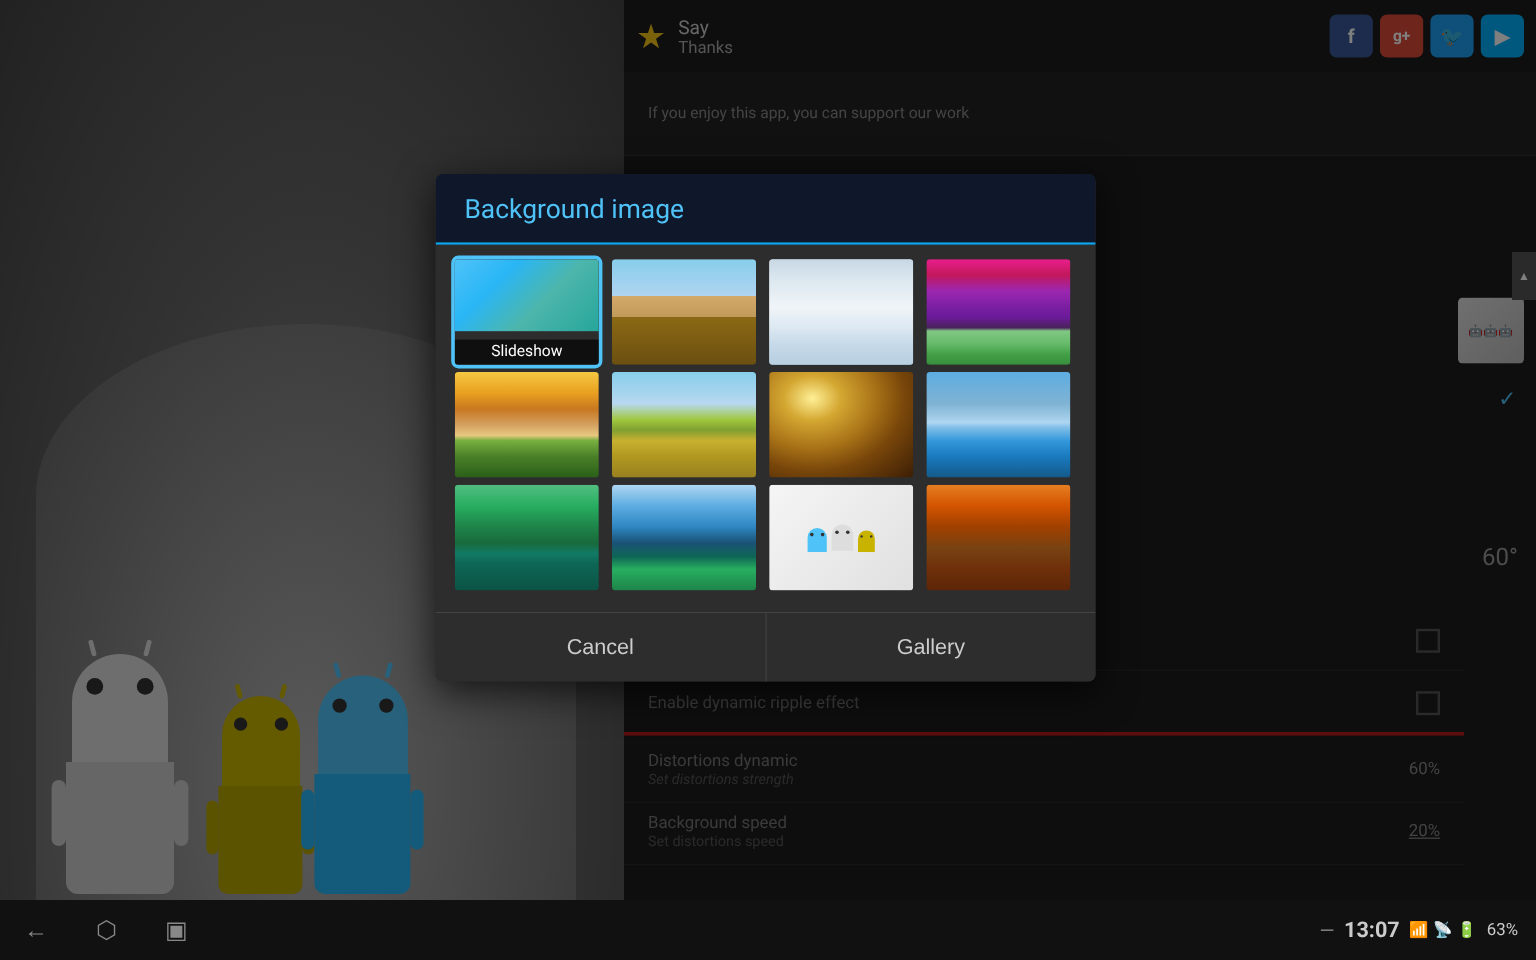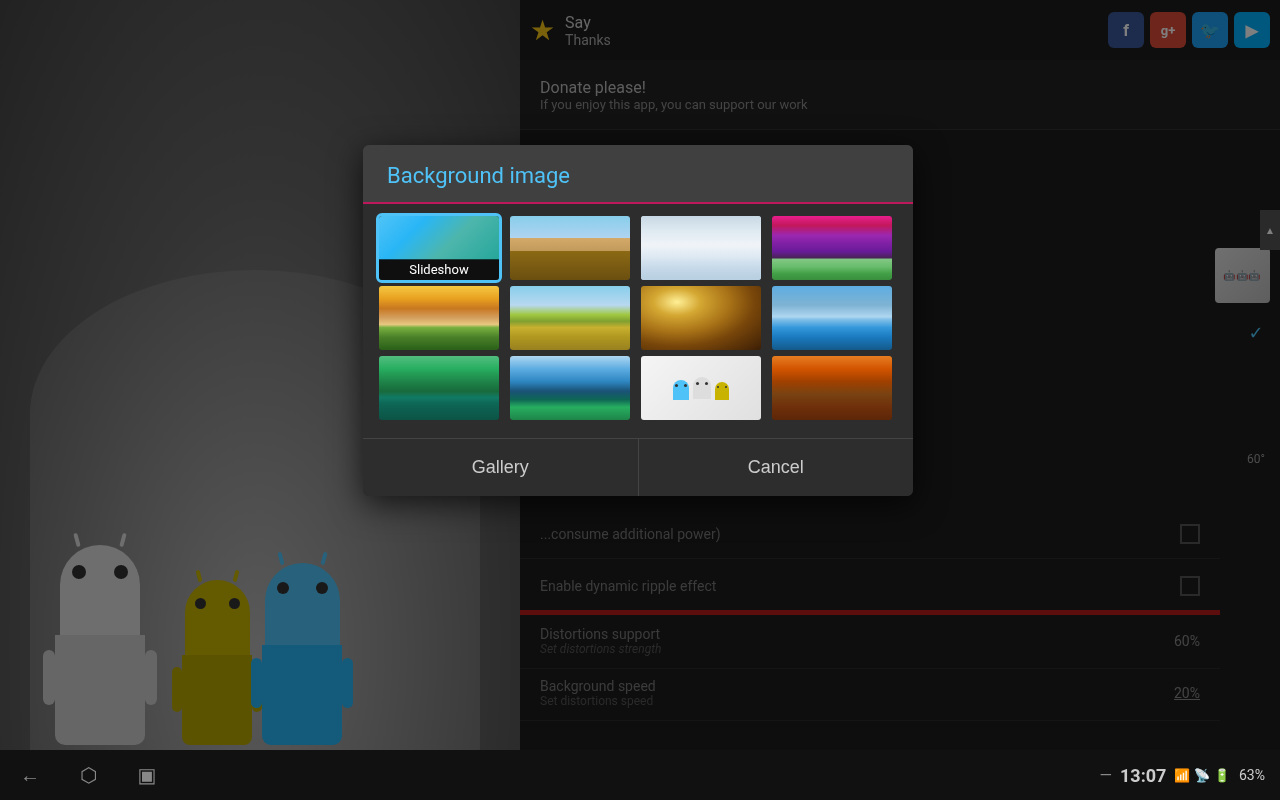--- a/index.html
+++ b/index.html
@@ -151,21 +151,21 @@
       color: #4fc3f7;
       font-size: 18px;
     }
 
     
     .degree-indicator {
       position: absolute;
       top: 452px;
       right: 15px;
       color: #999;
-      font-size: 12px;
+      font-size: 20px;
       z-index: 2;
     }
 
     
     .modal-overlay {
       position: absolute;
       top: 0; left: 0;
       width: 1280px;
       height: 800px;
       background: rgba(0,0,0,0.5);
@@ -179,23 +179,23 @@
       left: 363px;
       width: 550px;
       background: #2d2d2d;
       border-radius: 6px;
       overflow: hidden;
       z-index: 200;
       box-shadow: 0 8px 32px rgba(0,0,0,0.7);
     }
 
     .dialog-header {
-      background: #404040;
+      background: #0f172a;
       padding: 18px 24px 14px;
-      border-bottom: 2px solid #be185d;
+      border-bottom: 2px solid #0ea5e9;
     }
 
     .dialog-title {
       color: #4fc3f7;
       font-size: 22px;
       font-weight: 400;
     }
 
     .dialog-content {
       padding: 12px 16px;
@@ -205,21 +205,21 @@
     
     .image-grid {
       display: grid;
       grid-template-columns: repeat(4, 1fr);
       gap: 6px;
       margin-bottom: 6px;
     }
 
     .grid-item {
       width: 120px;
-      height: 64px;
+      height: 88px;
       border-radius: 3px;
       overflow: hidden;
       cursor: pointer;
       position: relative;
     }
 
     .grid-item.selected {
       outline: 3px solid #4fc3f7;
     }
 
@@ -370,21 +370,20 @@
   </div>
   <div class="top-bar-icons">
     <div class="social-icon fb">f</div>
     <div class="social-icon gplus" style="font-size:13px;">g+</div>
     <div class="social-icon tw">🐦</div>
     <div class="social-icon play">▶</div>
   </div>
 </div>
 
 <div class="donate-banner">
-  <div class="donate-title">Donate please!</div>
   <div class="donate-subtitle">If you enjoy this app, you can support our work</div>
 </div>
 
 <div style="position:absolute;top:130px;left:520px;width:760px;height:630px;background:#1c1c1c;z-index:2;"></div>
 
 <div style="position:absolute;top:210px;right:0;width:20px;height:40px;background:#555;z-index:15;display:flex;align-items:center;justify-content:center;cursor:pointer;">
   <span style="color:#fff;font-size:10px;">▲</span>
 </div>
 
 <div class="android-thumb">
@@ -395,29 +394,29 @@
 
 <div class="check-indicator"></div>
 
 <div class="degree-indicator">60°</div>
 
 <div style="position:absolute;top:510px;left:520px;width:700px;padding:14px 20px;border-bottom:1px solid #2a2a2a;z-index:3;display:flex;align-items:center;">
   <span style="color:#777;font-size:14px;">...consume additional power)</span>
   <div style="margin-left:auto;width:20px;height:20px;border:2px solid #555;"></div>
 </div>
 
-<div style="position:absolute;top:562px;left:520px;width:700px;padding:14px 20px;border-bottom:5px solid #b91c1c;z-index:3;display:flex;align-items:center;">
+<div style="position:absolute;top:562px;left:520px;width:700px;padding:14px 20px;border-bottom:3px solid #b91c1c;z-index:3;display:flex;align-items:center;">
   <span style="color:#777;font-size:14px;">Enable dynamic ripple effect</span>
   <div style="margin-left:auto;width:20px;height:20px;border:2px solid #555;"></div>
 </div>
 
 <div style="position:absolute;top:614px;left:520px;width:700px;padding:12px 20px;border-bottom:1px solid #2a2a2a;z-index:3;display:flex;align-items:center;flex-direction:column;align-items:flex-start;">
   <div style="display:flex;width:100%;align-items:center;">
     <div>
-      <div style="color:#777;font-size:14px;">Distortions support</div>
+      <div style="color:#777;font-size:14px;">Distortions dynamic</div>
       <div style="color:#555;font-size:12px;font-style:italic;">Set distortions strength</div>
     </div>
     <span style="margin-left:auto;color:#888;font-size:14px;">60%</span>
   </div>
 </div>
 
 <div style="position:absolute;top:666px;left:520px;width:700px;padding:12px 20px;border-bottom:1px solid #2a2a2a;z-index:3;">
   <div style="display:flex;width:100%;align-items:center;">
     <div>
       <div style="color:#777;font-size:14px;">Background speed</div>
@@ -501,22 +500,22 @@
       </div>
 
       <div class="grid-item">
         <div style="width:100%;height:100%;background:linear-gradient(to bottom,#e67e22 0%,#d35400 20%,#a04000 40%,#784212 60%,#6e2f0a 80%,#5d2608 100%);"></div>
       </div>
 
     </div>
   </div>
 
   <div class="dialog-buttons">
+    <button class="dialog-btn">Cancel</button>
     <button class="dialog-btn">Gallery</button>
-    <button class="dialog-btn">Cancel</button>
   </div>
 </div>
 
 <div class="nav-bar">
   <div class="nav-buttons">
     <span class="nav-btn">←</span>
     <span class="nav-btn">⬡</span>
     <span class="nav-btn">▣</span>
   </div>
   <div class="status-bar">

